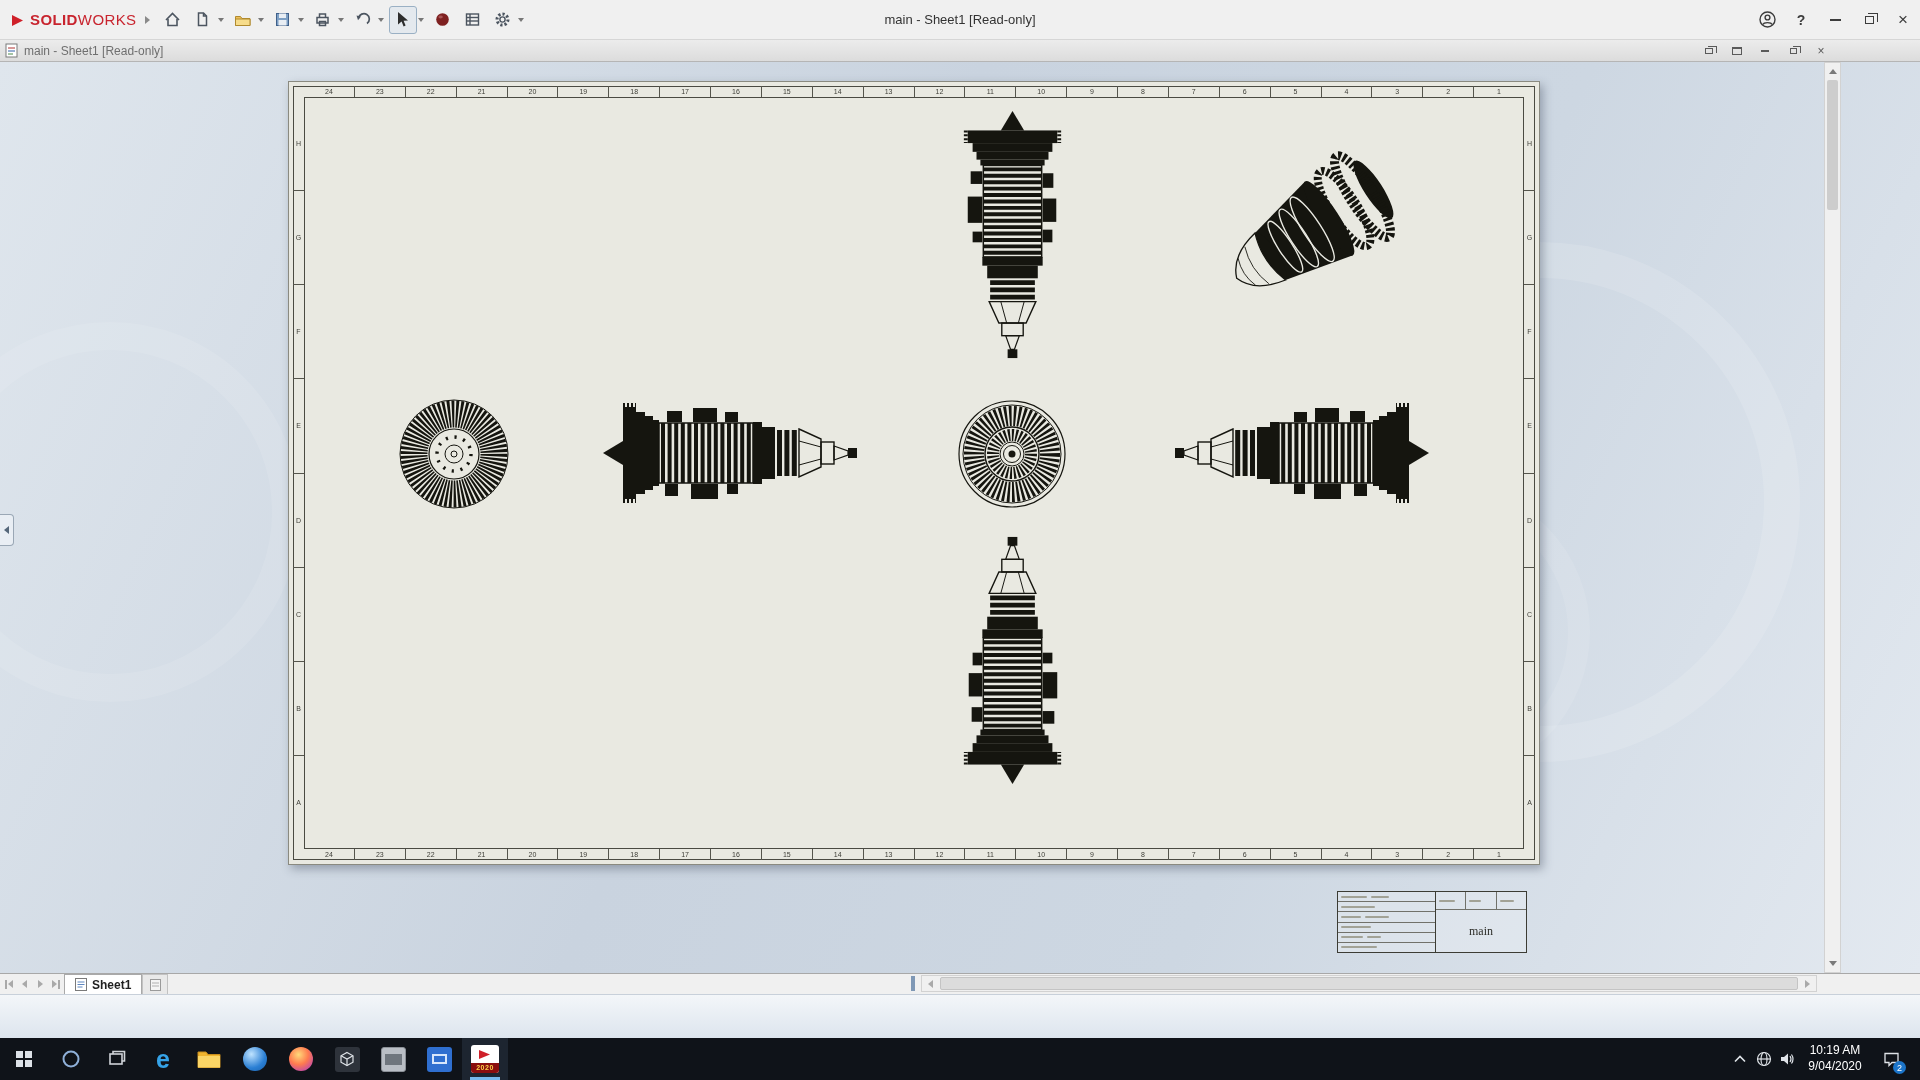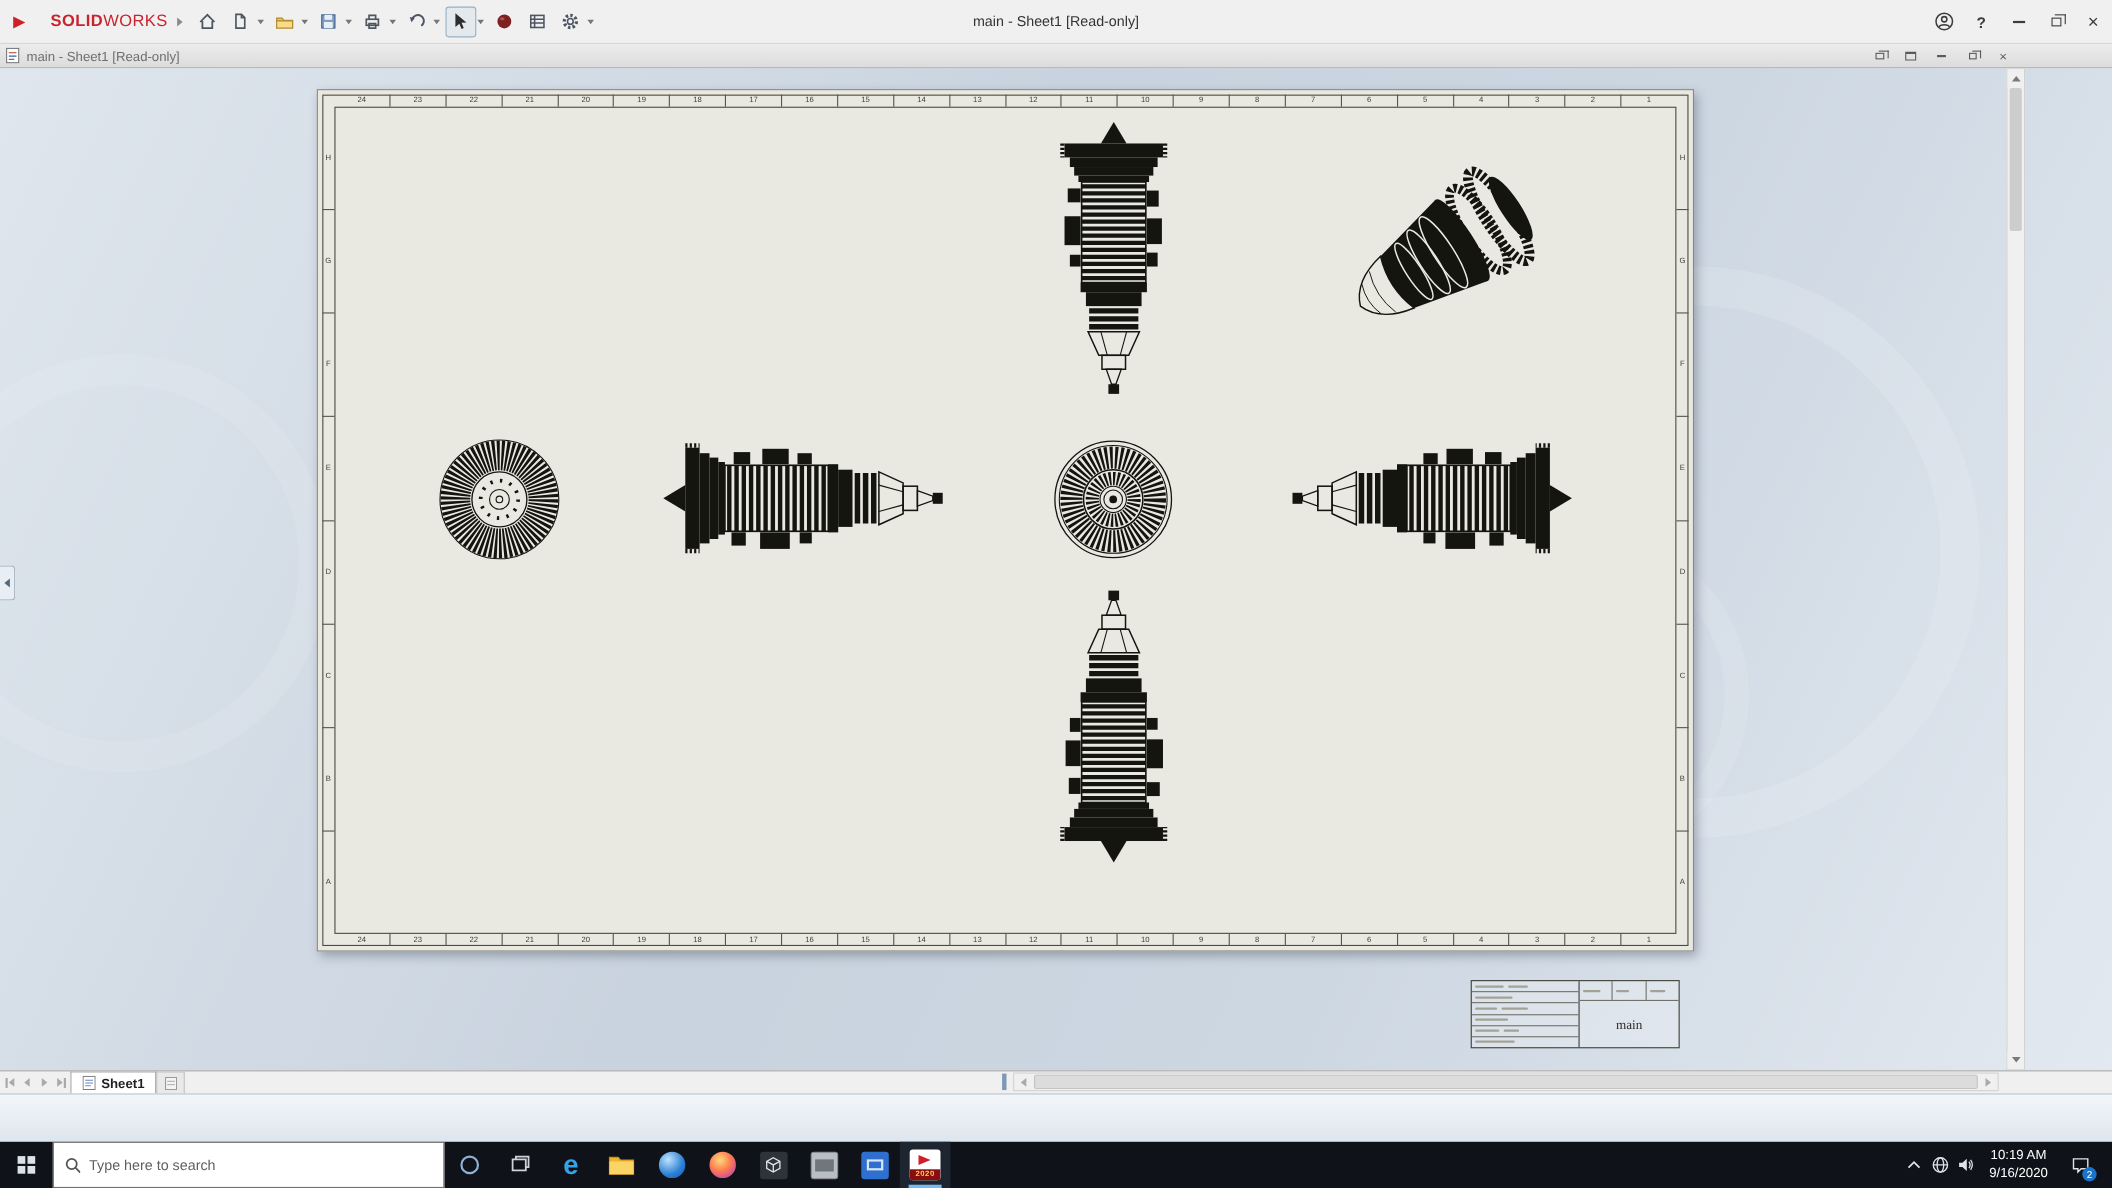--- a/index.html
+++ b/index.html
@@ -1,21 +1,21 @@
 <!DOCTYPE html>
 <html><head>
 <meta charset="utf-8">
 <style>
   * { box-sizing: border-box; margin: 0; padding: 0; }
   html,body { width:1920px; height:1080px; overflow:hidden; }
   #root { position:relative; width:1920px; height:1080px; font-family:"Liberation Sans",sans-serif; background:#cfd8e2; overflow:hidden; }
 
   
   #titlebar { position:absolute; left:0; top:0; width:1920px; height:40px; background:#f0f0f0; border-bottom:1px solid #d6d6d6; display:flex; align-items:center; }
-  .brand { display:flex; align-items:center; gap:20px; padding:0 4px 0 10px; }
+  .brand { display:flex; align-items:center; gap:4px; padding:0 4px 0 10px; }
   .brand-text { font-size:15px; color:#c8242e; letter-spacing:.4px; }
   .brand-text b { font-weight:700; }
   .expand-chevron { width:0; height:0; border-top:4px solid transparent; border-bottom:4px solid transparent; border-left:5px solid #8a8a8a; margin:0 8px 0 4px; }
   .tb-btn { width:28px; height:28px; display:flex; align-items:center; justify-content:center; border-radius:3px; margin:0 1px; }
   .tb-btn.active { background:#e4e9ee; border:1px solid #9ab0c4; }
   .caret { width:0; height:0; border-left:3px solid transparent; border-right:3px solid transparent; border-top:4px solid #777; margin:0 4px 0 0; }
   #win-title { position:absolute; left:0; right:0; text-align:center; font-size:13px; color:#333; pointer-events:none; }
   .win-controls { margin-left:auto; display:flex; height:100%; align-items:center; }
   .wc { width:34px; height:100%; display:flex; align-items:center; justify-content:center; color:#3c3c3c; }
   .glyph-minbar { width:11px; height:2px; background:#3c3c3c; }
@@ -551,27 +551,20 @@
 
   <div id="taskbar">
     <div class="tk-start">
       <span class="win-grid">
           <i></i>
           <i></i>
           <i></i>
           <i></i>
         </span>
     </div>
-    <div id="search-box">
-      <svg width="15" height="15" fill="none" stroke="#555" stroke-width="1.6">
-          <circle cx="6.2" cy="6.2" r="4.6"></circle>
-          <line x1="9.8" y1="9.8" x2="14" y2="14"></line>
-        </svg>
-      <input type="text" placeholder="Type here to search" style="">
-    </div>
     <div class="tk-slot">
         <svg width="20" height="20" fill="none" stroke="#8fb0d8" stroke-width="2">
           <circle cx="10" cy="10" r="7.5"></circle>
         </svg>
       </div>
     <div class="tk-slot">
         <svg width="20" height="20" fill="none" stroke="#cfd3d8" stroke-width="1.6">
           <rect x="3" y="5" width="12" height="10"></rect>
           <path d="M6,5 V2.5 H17.5 V12 H15"></path>
         </svg>
@@ -635,21 +628,21 @@
           </svg>
         </span>
       <span class="tray-icon">
           <svg width="16" height="14">
             <polygon points="1,5 4,5 8,1.5 8,12.5 4,9 1,9" fill="#dfe3e8"></polygon>
             <path d="M10,4 Q12,7 10,10 M11.5,2.5 Q14.5,7 11.5,11.5" fill="none" stroke="#dfe3e8" stroke-width="1.2"></path>
           </svg>
         </span>
       <span id="clock">
         <div>10:19 AM</div>
-        <div>9/16/2020</div>
+        <div>9/04/2020</div>
       </span>
       <span id="notif">
         <svg width="17" height="16" fill="none" stroke="#dfe3e8" stroke-width="1.3">
             <path d="M2,2.5 h13 v9 h-6 l-3,3 v-3 h-4 z"></path>
           </svg>
         <span class="badge">2</span>
       </span>
     </div>
   </div>
 

